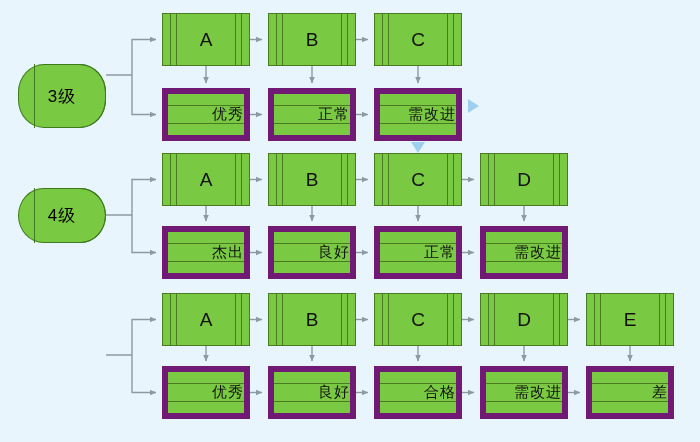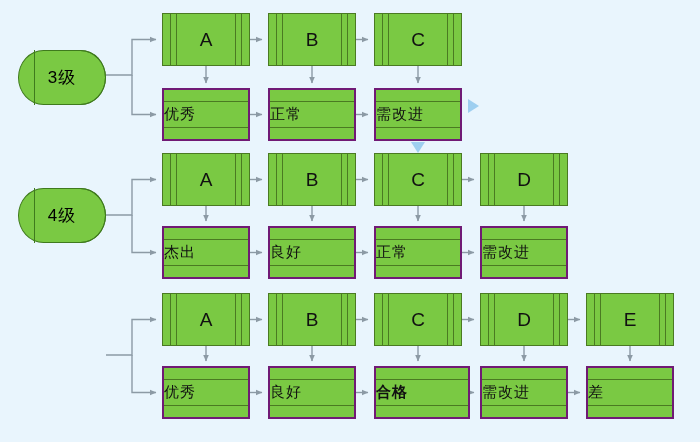--- a/index.html
+++ b/index.html
@@ -59,22 +59,22 @@
   .gbox .bar.l2{left:13px;}
   .gbox .bar.r1{right:13px;}
   .gbox .bar.r2{right:7px;}
   .gbox .txt{position:relative;z-index:2;}
 
   
   .dbox{
     position:absolute;
     box-sizing:border-box;
     background:#7ac943;
-    border:2px solid #701a75;
-    display:flex;align-items:center;justify-content:flex-start;
+    border:6px solid #701a75;
+    display:flex;align-items:center;justify-content:flex-end;
     font-size:15px;color:#111;
     letter-spacing:1px;
   }
   .dbox .hbar{
     position:absolute;left:0;right:0;height:0;
     border-top:1px solid #4a7a22;
   }
   .dbox .hbar.t{top:11px;}
   .dbox .hbar.b{bottom:11px;}
   .dbox .txt{position:relative;z-index:2;}
@@ -136,21 +136,21 @@
         <path d="M462,392.5 H474" marker-end="url(#ah)"></path>
         <path d="M568,392.5 H580" marker-end="url(#ah)"></path>
         <path d="M206,346 V361" marker-end="url(#ah)"></path>
         <path d="M312,346 V361" marker-end="url(#ah)"></path>
         <path d="M418,346 V361" marker-end="url(#ah)"></path>
         <path d="M524,346 V361" marker-end="url(#ah)"></path>
         <path d="M630,346 V361" marker-end="url(#ah)"></path>
       </g>
   </svg>
 
-  <div class="cyl" style="left:18px;top:50px;width:88px;height:55px;justify-content:center;">
+  <div class="cyl" style="left:18px;top:64px;width:88px;height:64px;justify-content:center;">
     <span class="edge-l"></span>
     <span class="cap"></span>
     <span class="txt">3级</span>
   </div>
   <div class="cyl" style="left:18px;top:188px;width:88px;height:55px;">
     <span class="edge-l"></span>
     <span class="cap"></span>
     <span class="txt">4级</span>
   </div>
 
@@ -277,21 +277,21 @@
       <div class="dbox" style="left: 162px; top: 366px; width: 88px; height: 53px;">
         <span class="hbar t"></span>
         <span class="hbar b"></span>
         <span class="txt">优秀</span>
       </div>
       <div class="dbox" style="left: 268px; top: 366px; width: 88px; height: 53px;">
         <span class="hbar t"></span>
         <span class="hbar b"></span>
         <span class="txt">良好</span>
       </div>
-      <div class="dbox" style="left: 374px; top: 366px; width: 96px; height: 53px; font-weight: bold;">
+      <div class="dbox" style="left: 374px; top: 366px; width: 88px; height: 53px;">
         <span class="hbar t"></span>
         <span class="hbar b"></span>
         <span class="txt">合格</span>
       </div>
       <div class="dbox" style="left: 480px; top: 366px; width: 88px; height: 53px;">
         <span class="hbar t"></span>
         <span class="hbar b"></span>
         <span class="txt">需改进</span>
       </div>
       <div class="dbox" style="left: 586px; top: 366px; width: 88px; height: 53px;">

